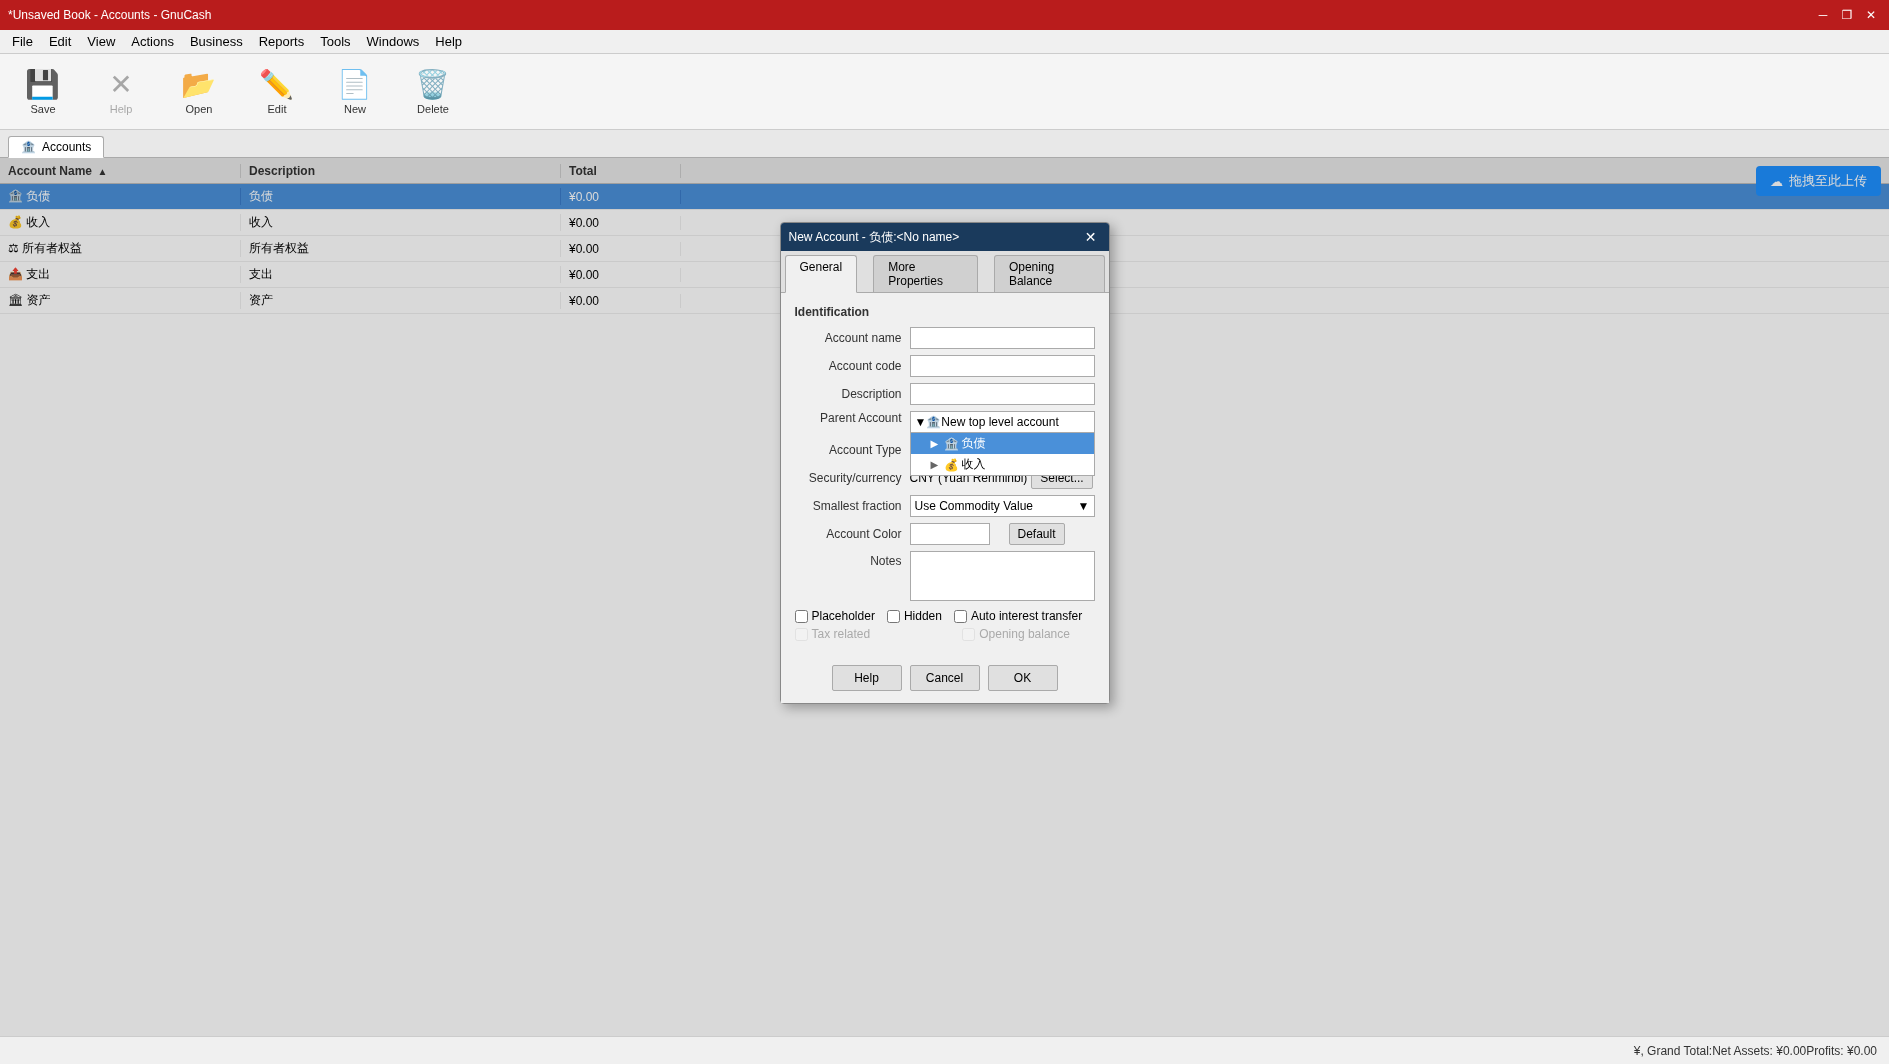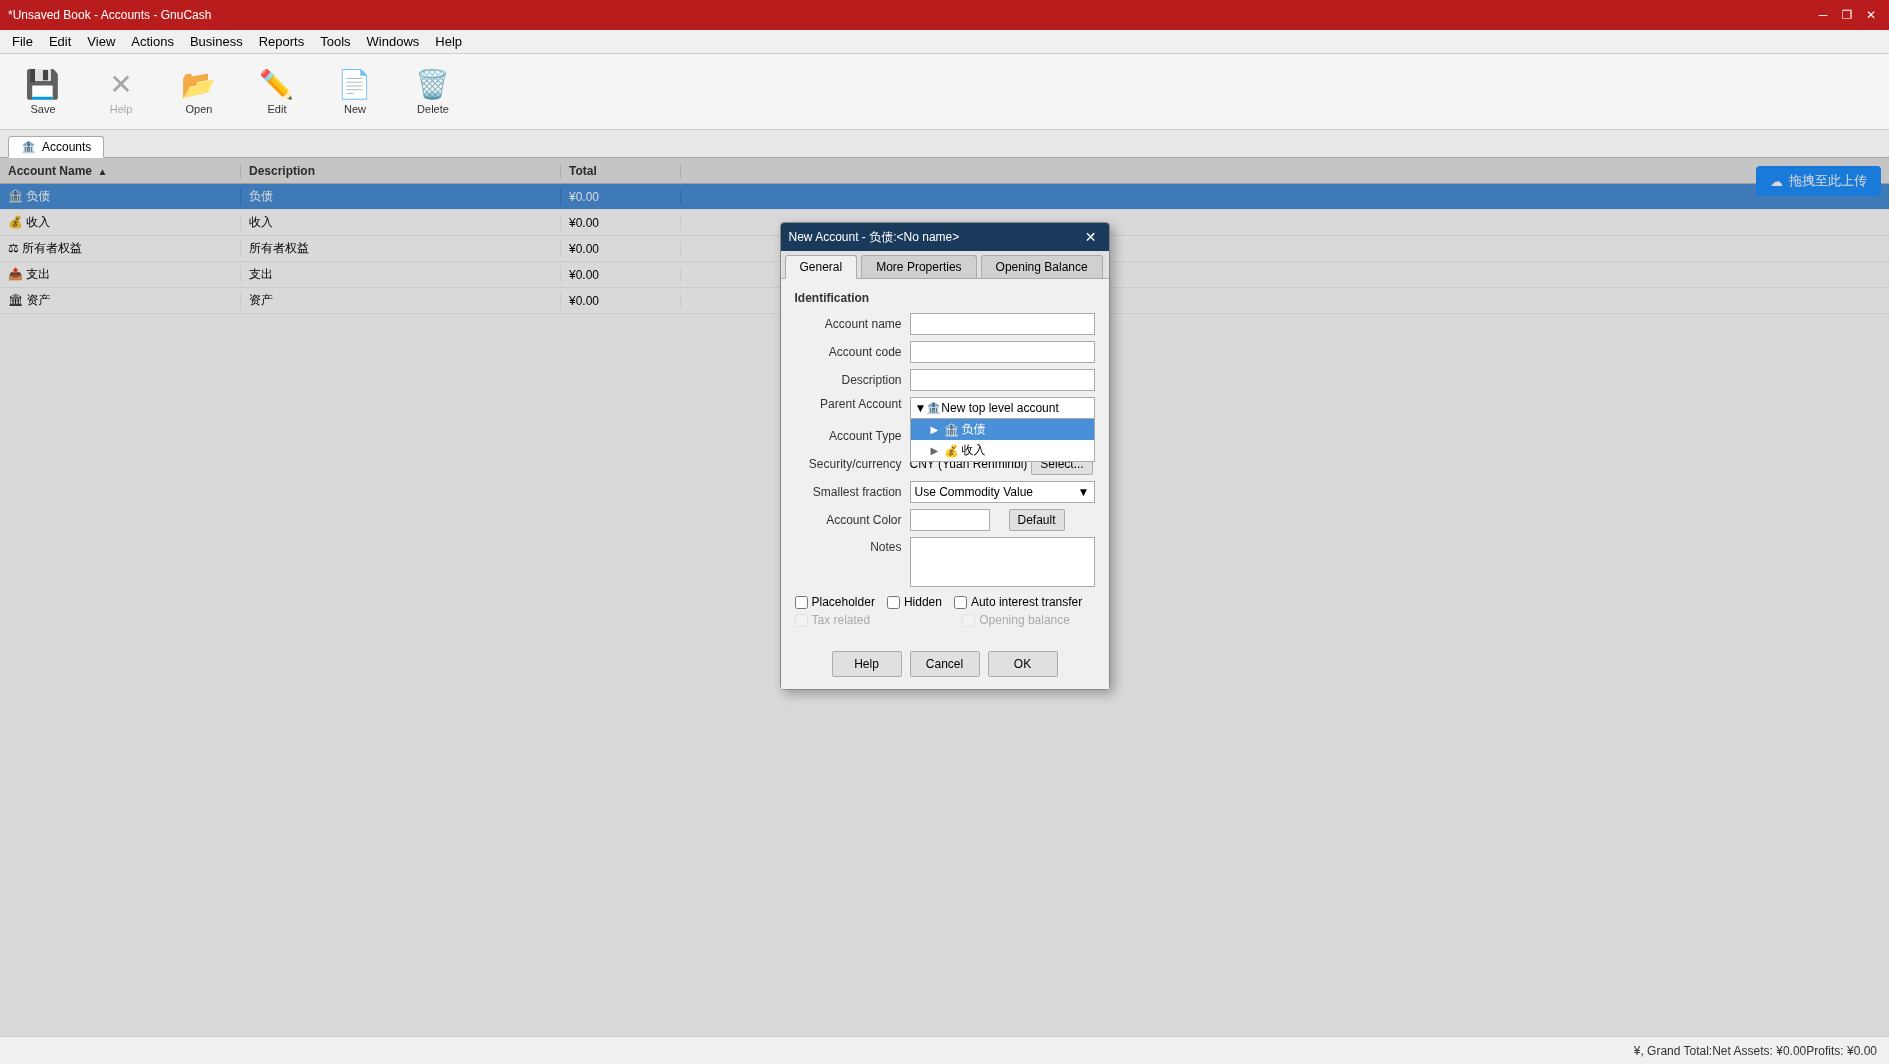--- a/index.html
+++ b/index.html
@@ -235,21 +235,21 @@
       display: flex;
       align-items: center;
       justify-content: center;
     }
 
     .modal-tabs {
       display: flex;
       background: #e0e0e0;
       border-bottom: 1px solid #aaa;
       padding: 4px 4px 0;
-      gap: 4px;
+      gap: 16px;
     }
 
     .modal-tab {
       padding: 4px 14px;
       font-size: 12px;
       cursor: pointer;
       border: 1px solid #aaa;
       border-bottom: none;
       border-radius: 3px 3px 0 0;
       background: #d0d0d0;

